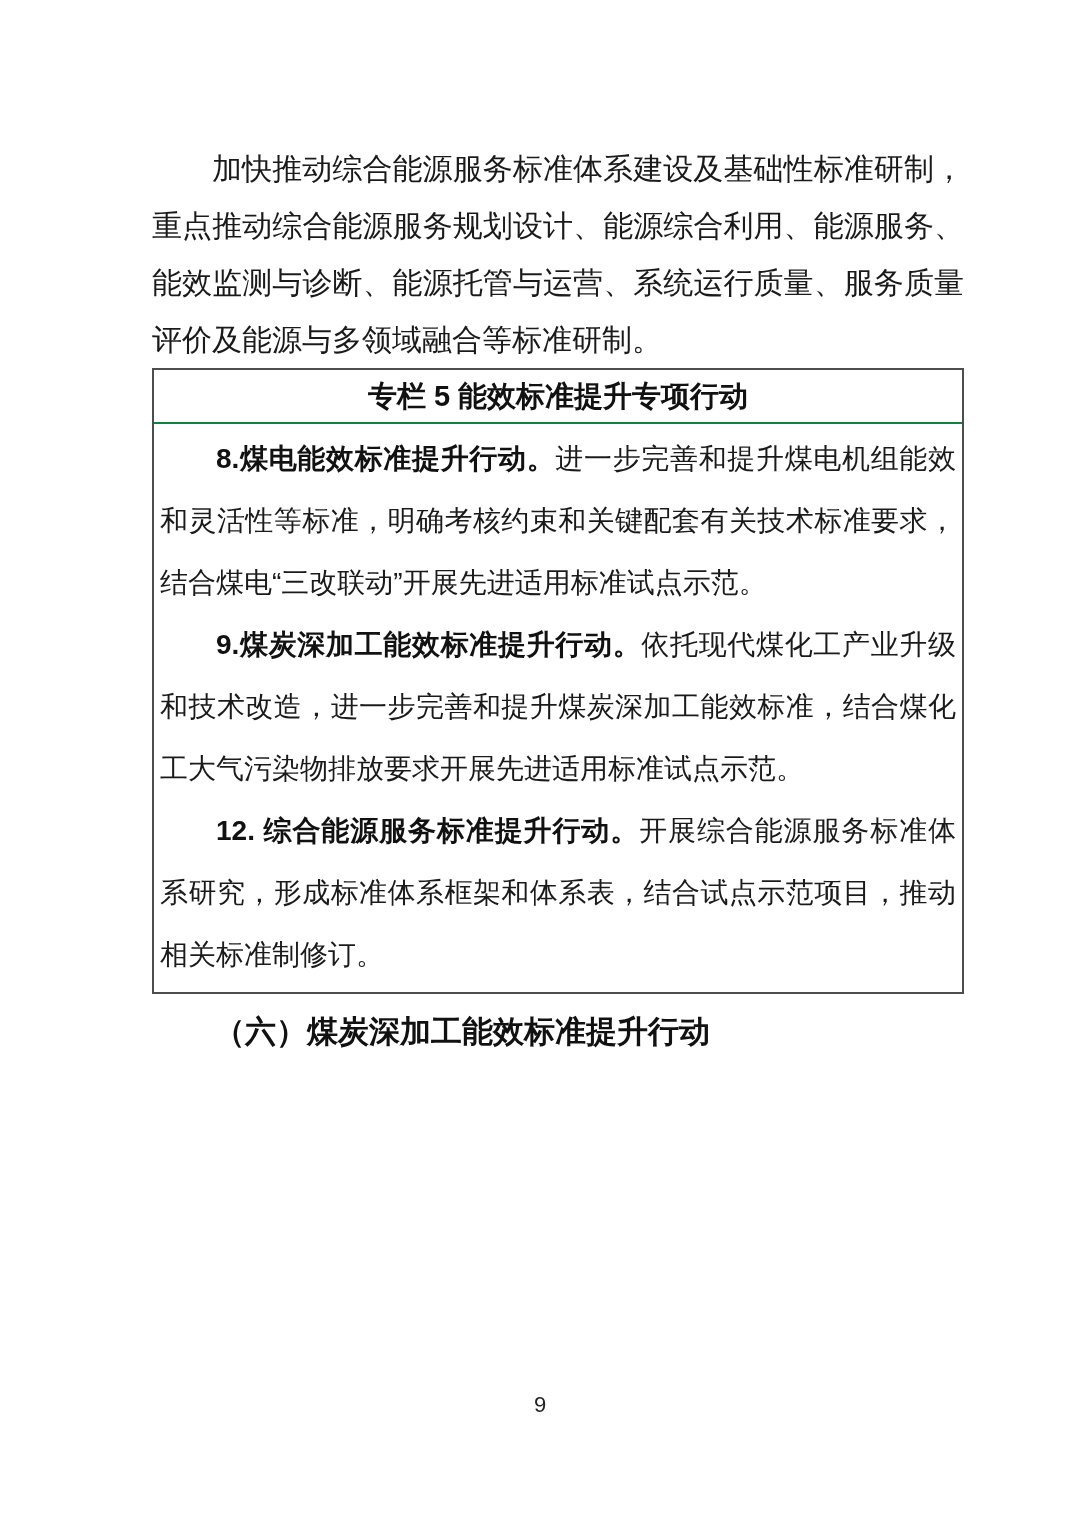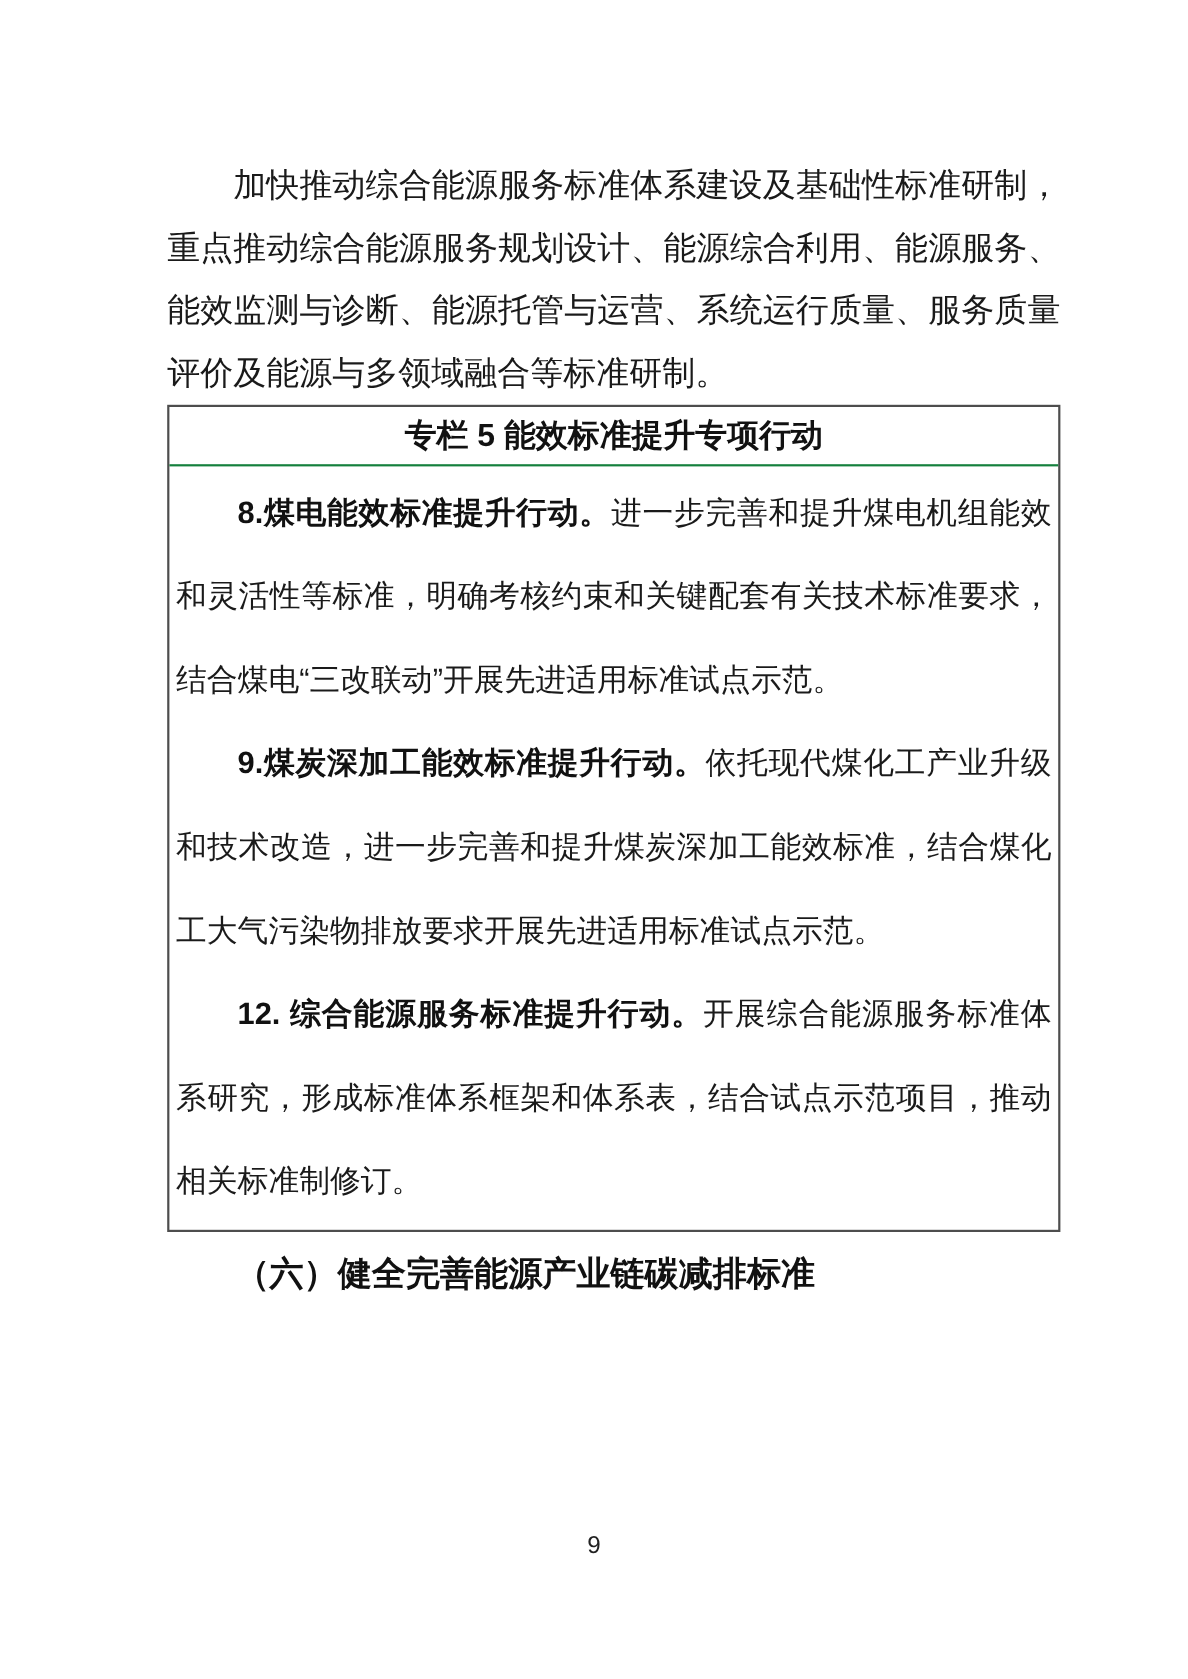--- a/index.html
+++ b/index.html
@@ -41,21 +41,21 @@
     font-size: 29px;
     font-weight: bold;
     text-align: center;
     line-height: 52px;
     border-bottom: 2px solid #15803d;
     color: #111111;
   }
   .box-body {
     padding: 4px 6px 6px 6px;
     font-size: 28px;
-    line-height: 76px;
+    line-height: 62px;
   }
   .box-item {
     margin: 0;
     text-indent: 2em;
     text-align: justify;
     color: #1a1a1a;
   }
   .box-item .lead {
     font-weight: bold;
     color: #111111;
@@ -94,17 +94,17 @@
 
       <p class="box-item"><span class="lead">9.煤炭深加工能效标准提升行动。</span><span>依托现代煤化工产业升级和技术改造，进一步完善和提升煤炭深加工能效标准，结合煤化工大气污染物排放要求开展先进适用标准试点示范。</span></p>
 
 
 
       <p class="box-item"><span class="lead">12. 综合能源服务标准提升行动。</span><span>开展综合能源服务标准体系研究，形成标准体系框架和体系表，结合试点示范项目，推动相关标准制修订。</span></p>
 
     </div>
   </div>
 
-  <h2 class="section-heading">（六）健全完善能源产业链碳减排标准</h2>
+  <h2 class="section-heading">（六）煤炭深加工能效标准提升行动</h2>
 
   <div class="page-number">9</div>
 
 </div>
 
 </body></html>

